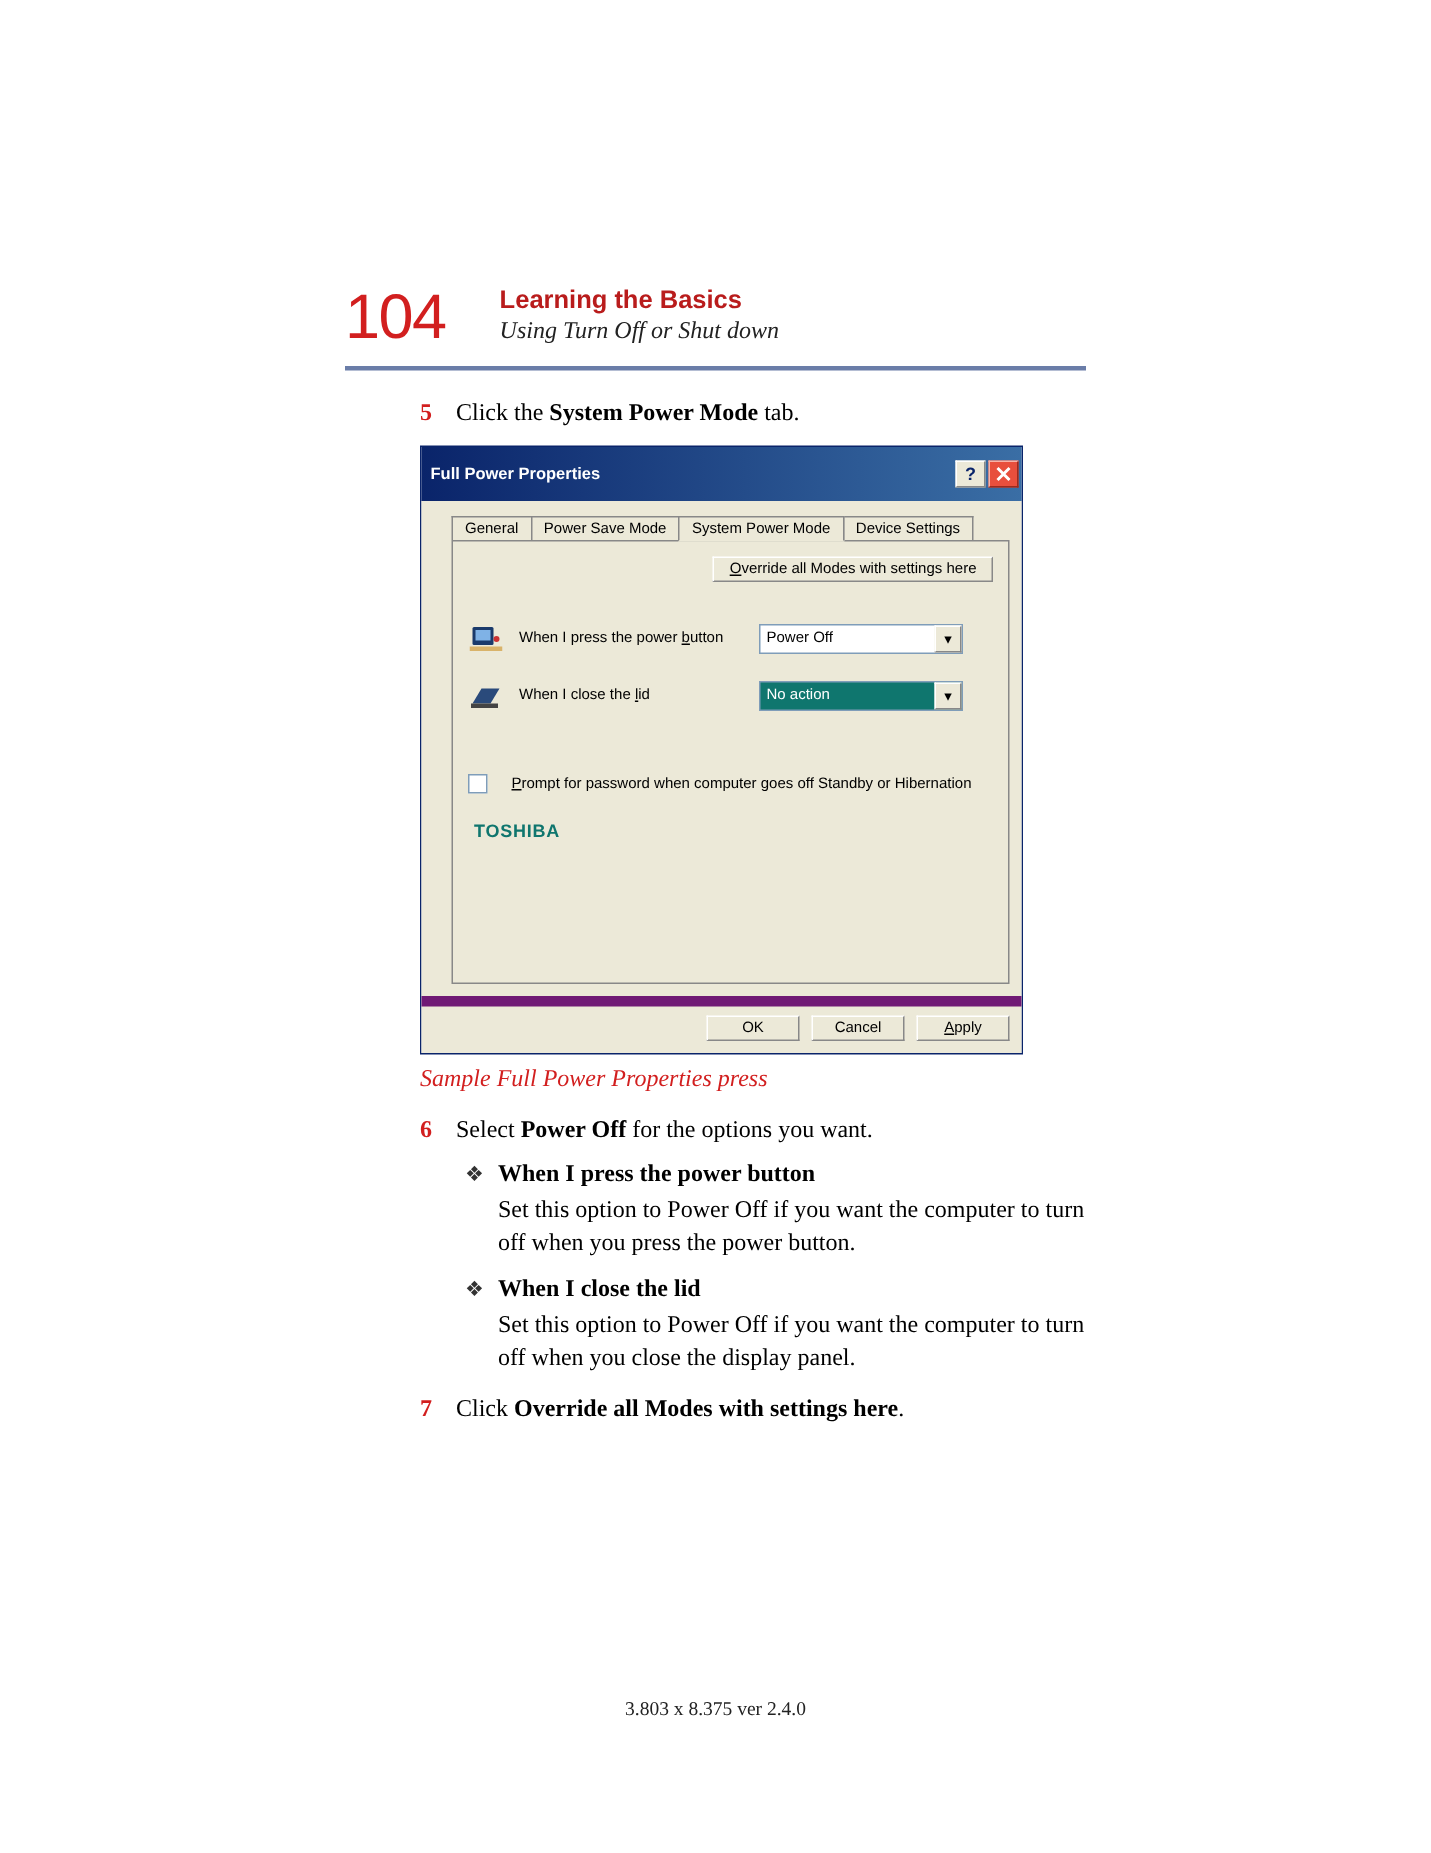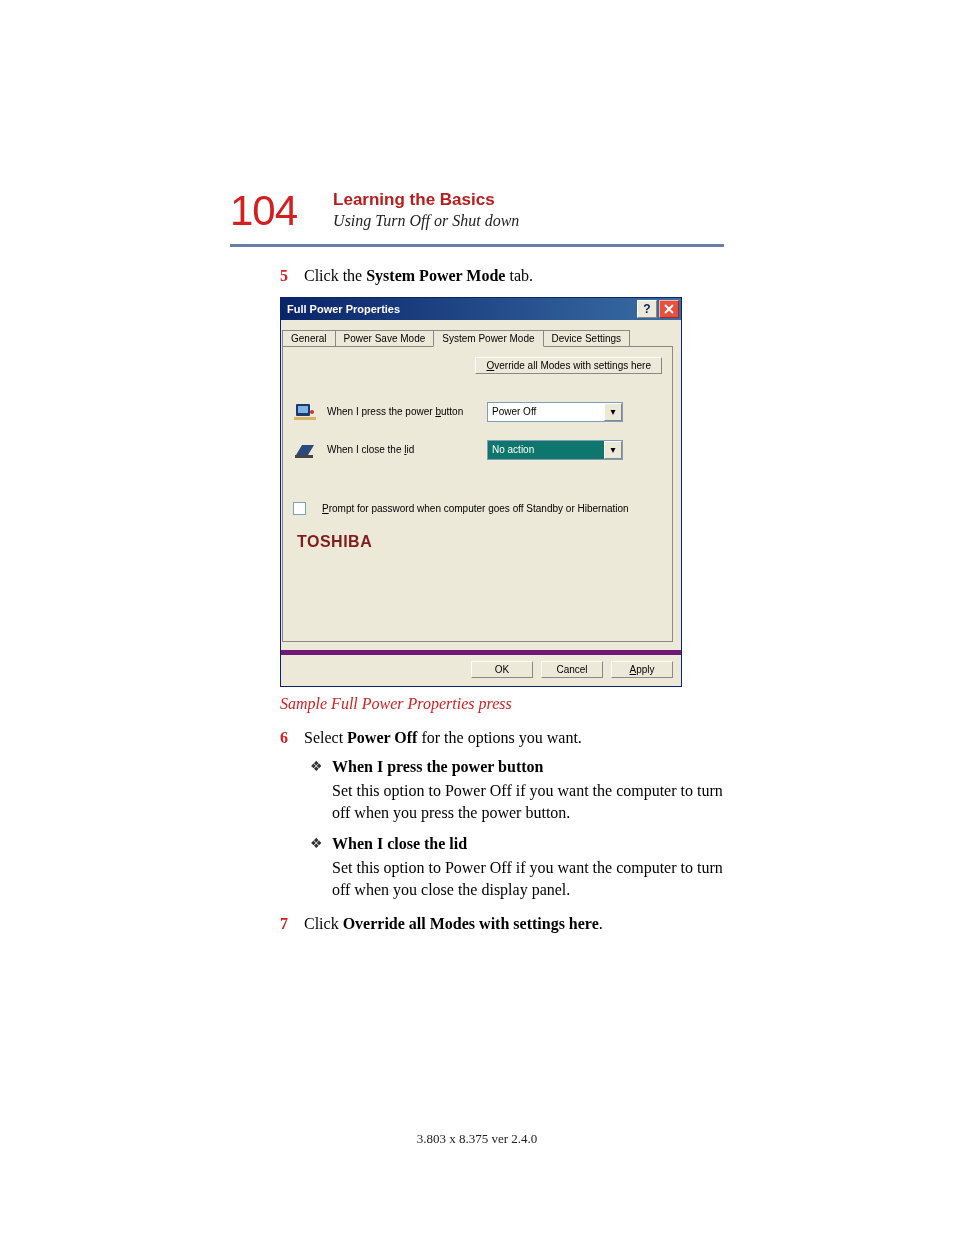--- a/index.html
+++ b/index.html
@@ -99,21 +99,21 @@
     width: 400px;
     font-family: Tahoma, Arial, sans-serif;
     font-size: 11px;
     border: 1px solid #0a246a;
   }
   .titlebar {
     background: linear-gradient(to right, #0a246a, #3a6ea5);
     color: #fff;
     display: flex;
     align-items: center;
-    height: 22px;
+    height: 36px;
     padding: 0 2px 0 6px;
     font-weight: 700;
   }
   .titlebar .spacer { flex: 1; }
   .tb-btn {
     width: 18px;
     height: 16px;
     background: #ece9d8;
     border: 1px solid #fff;
     border-right-color: #888;
@@ -127,21 +127,21 @@
     font-size: 12px;
     line-height: 1;
   }
   .tb-btn.close {
     background: #e84f3d;
     color: #fff;
     border-color: #f7b3a8 #9a2a1d #9a2a1d #f7b3a8;
   }
   .dialog-body {
     background: #ece9d8;
-    padding: 6px 8px 8px 1px;
+    padding: 6px 8px 8px 20px;
   }
   .tabs {
     display: flex;
     align-items: flex-end;
     height: 20px;
     position: relative;
   }
   .tab {
     padding: 2px 8px;
     border: 1px solid #888;
@@ -216,32 +216,32 @@
     gap: 16px;
     margin-top: 40px;
     font-size: 10px;
   }
   .chk {
     width: 11px; height: 11px; border: 1px solid #7f9db9; background: #fff;
   }
   .brand {
     font-family: Arial, sans-serif;
     font-weight: 900;
-    font-size: 16px;
+    font-size: 12px;
     letter-spacing: 0.5px;
     margin: 18px 0 0 4px;
-    color: #7f1d1d;
+    color: #0f766e;
   }
   .dialog-footer {
     background: #ece9d8;
     padding: 6px 8px 8px 8px;
     display: flex;
     justify-content: flex-end;
     gap: 8px;
-    border-top: 5px solid #701a75;
+    border-top: 7px solid #701a75;
   }
   .dialog-footer .btn { width: 62px; text-align: center; }
   .u { text-decoration: underline; }
 </style>
 </head>
 <body>
 
 <div class="page">
   <div class="header-row">
     <div class="page-number">104</div>

